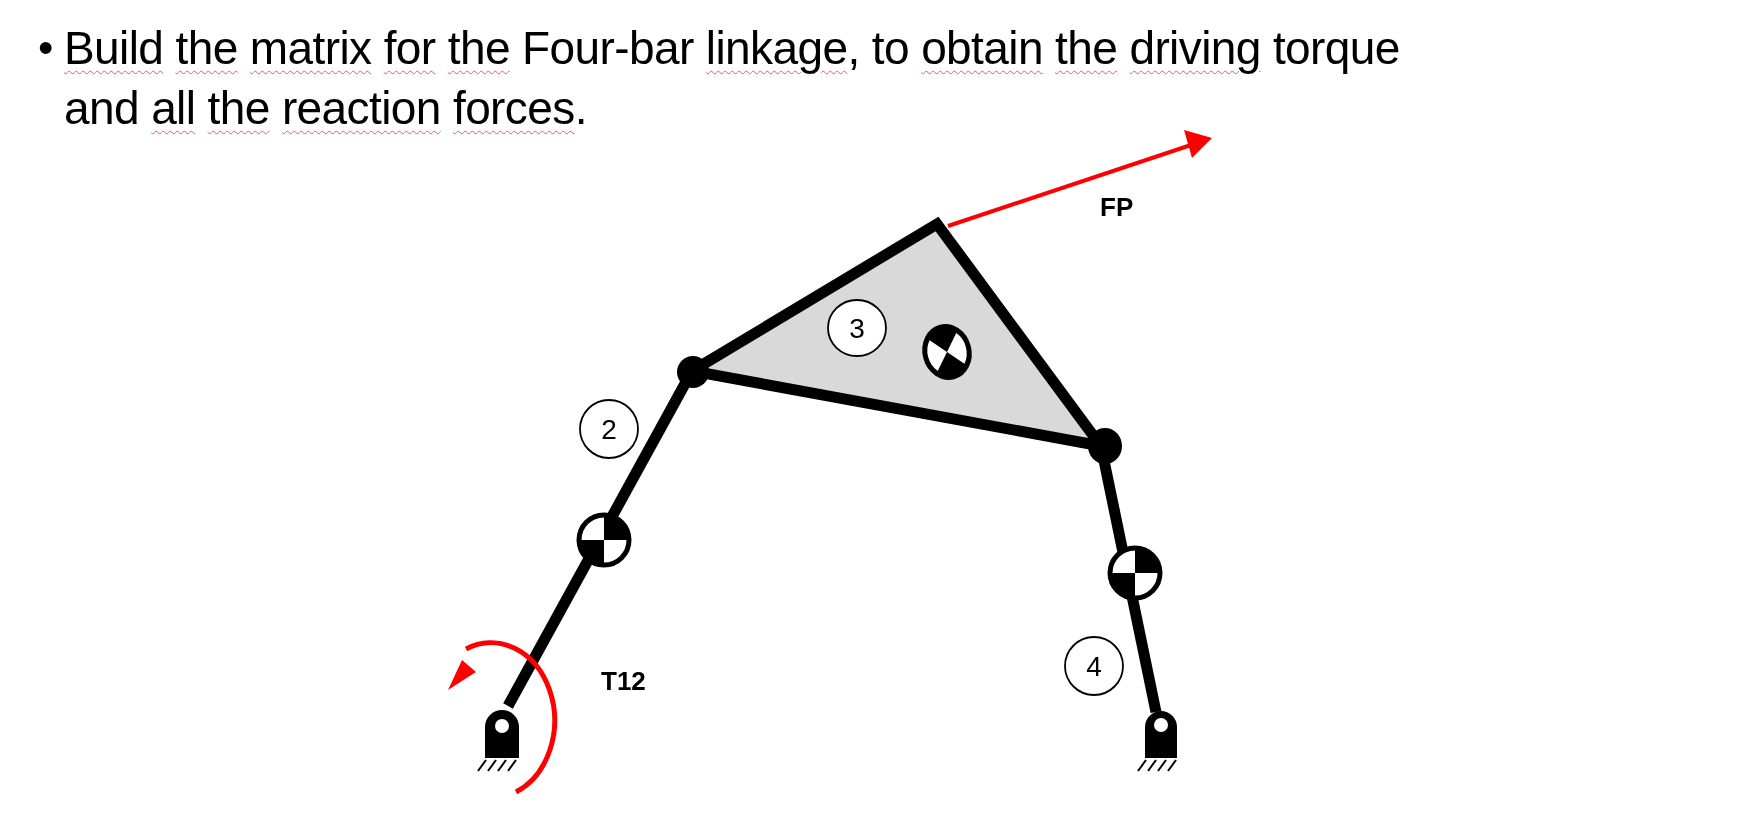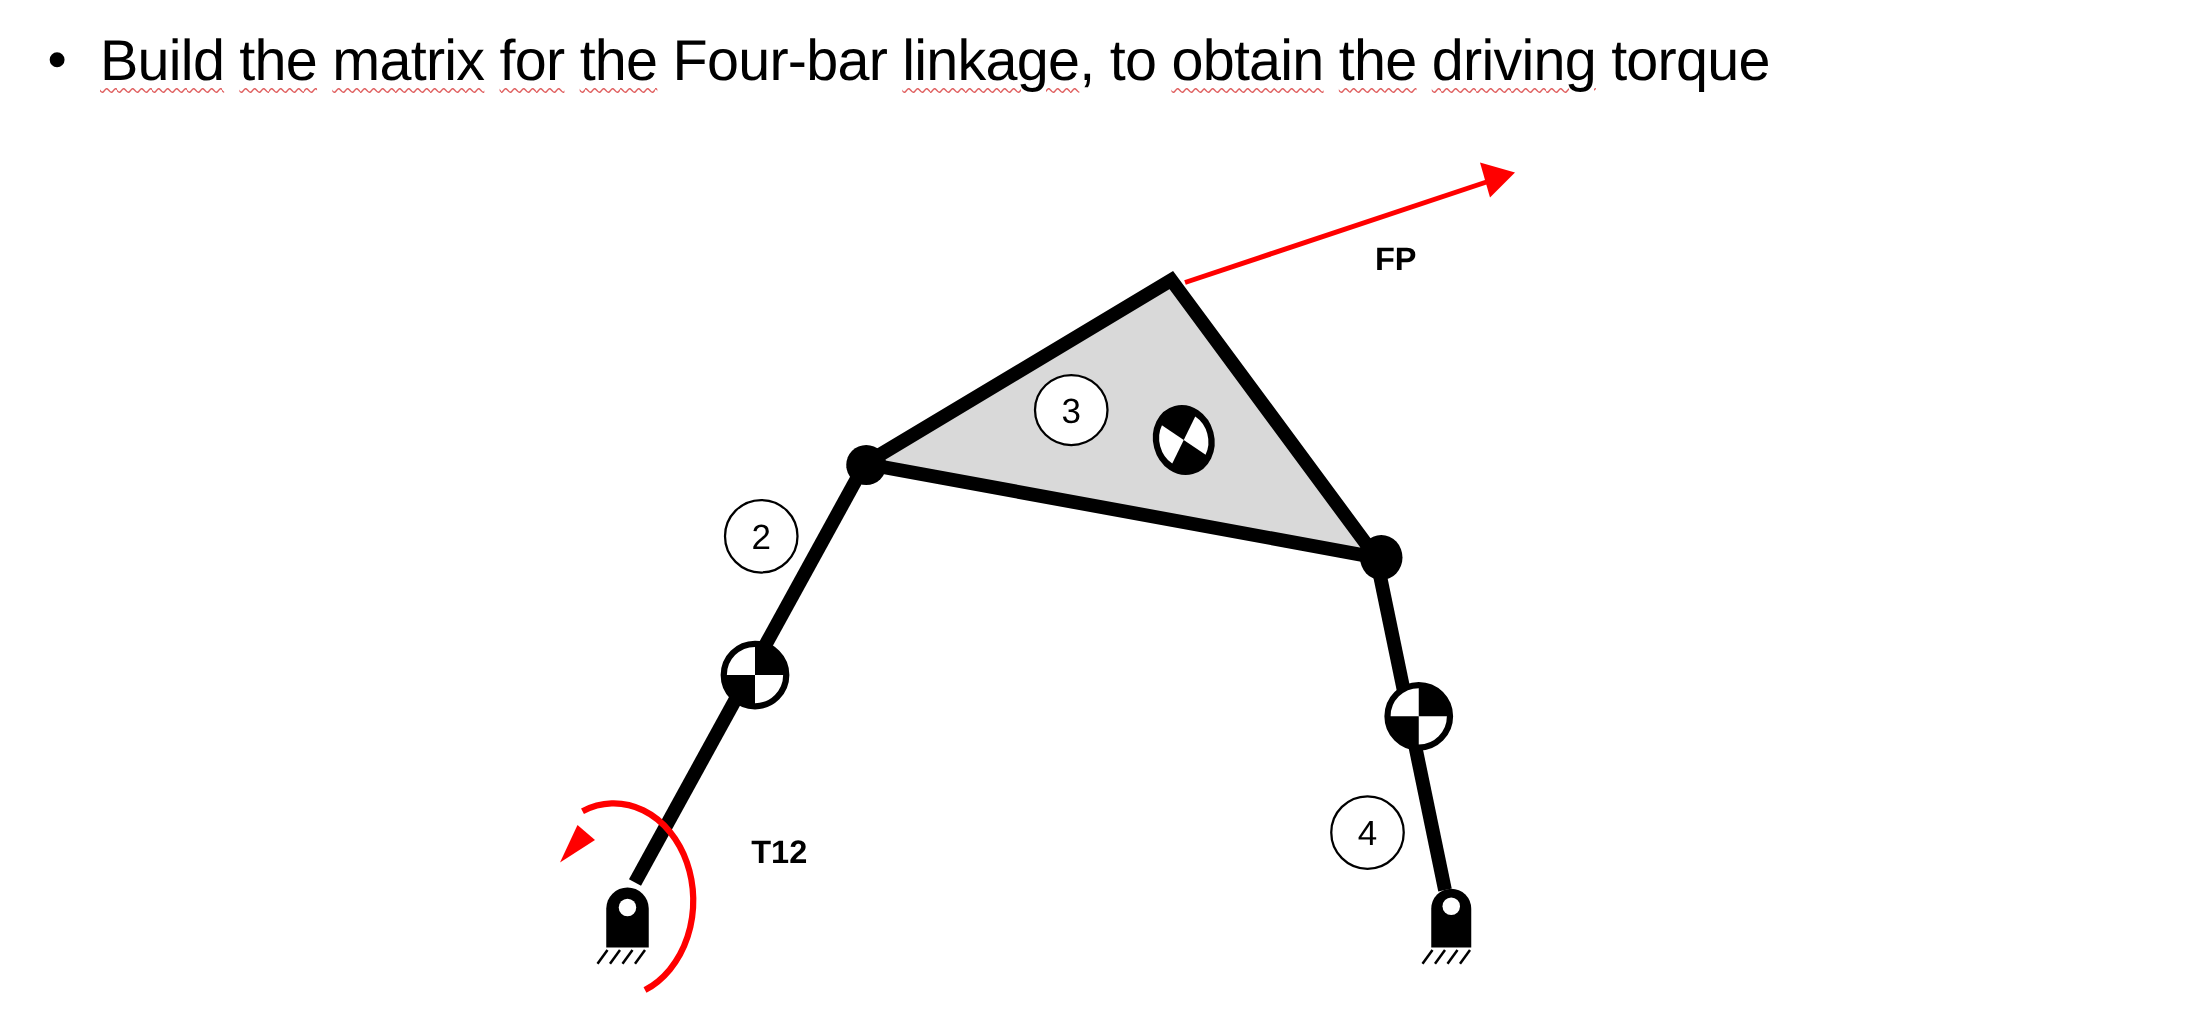--- a/index.html
+++ b/index.html
@@ -1,19 +1,19 @@
 <!DOCTYPE html>
 <html><head>
   <meta charset="utf-8">
   <style>
     html, body { margin: 0; padding: 0; background: #ffffff; }
     body { width: 1756px; height: 828px; position: relative; overflow: hidden; font-family: "Liberation Sans", "DejaVu Sans", sans-serif; }
     .bullet-line { position: absolute; left: 38px; top: 18px; width: 1700px; font-size: 46px; line-height: 60px; color: #000; font-family: "Liberation Sans", sans-serif; letter-spacing: -0.6px; }
     .bullet-dot { position: absolute; left: 0; top: 0; font-size: 44px; }
-    .bullet-text { margin-left: 42px; display: block; }
+    .bullet-text { margin-left: 26px; display: block; }
     .sq { text-decoration: underline wavy #e06060; text-decoration-thickness: 1px; text-underline-offset: 6px; }
     svg.diagram { position: absolute; left: 0; top: 0; }
     .lbl-bold { font-family: "Liberation Sans", sans-serif; font-weight: bold; font-size: 26px; }
     .lbl-num { font-family: "Liberation Sans", sans-serif; font-size: 28px; }
   </style>
 </head>
 <body>
 
 <div class="bullet-line">
   <span class="bullet-dot">•</span>
@@ -22,20 +22,23 @@
     <span class="sq">the</span>
     <span class="sq">matrix</span>
     <span class="sq">for</span>
     <span class="sq">the</span>
     <span>Four-bar</span>
     <span class="sq">linkage</span><span>, to</span>
     <span class="sq">obtain</span>
     <span class="sq">the</span>
     <span class="sq">driving</span>
     <span>torque</span>
+  </span>
+  <span class="bullet-text">
+    <span>and </span><span class="sq">all</span> <span class="sq">the</span> <span class="sq">reaction</span> <span class="sq">forces</span>.
   </span>
 </div>
 
 <svg class="diagram" width="1756" height="828" viewBox="0 0 1756 828">
   <defs>
     <marker id="arrowRed" markerWidth="10" markerHeight="10" refX="6" refY="5" orient="auto" markerUnits="strokeWidth">
       <path d="M0,0 L10,5 L0,10 z" fill="#ff0000"></path>
     </marker>
   </defs>
 

